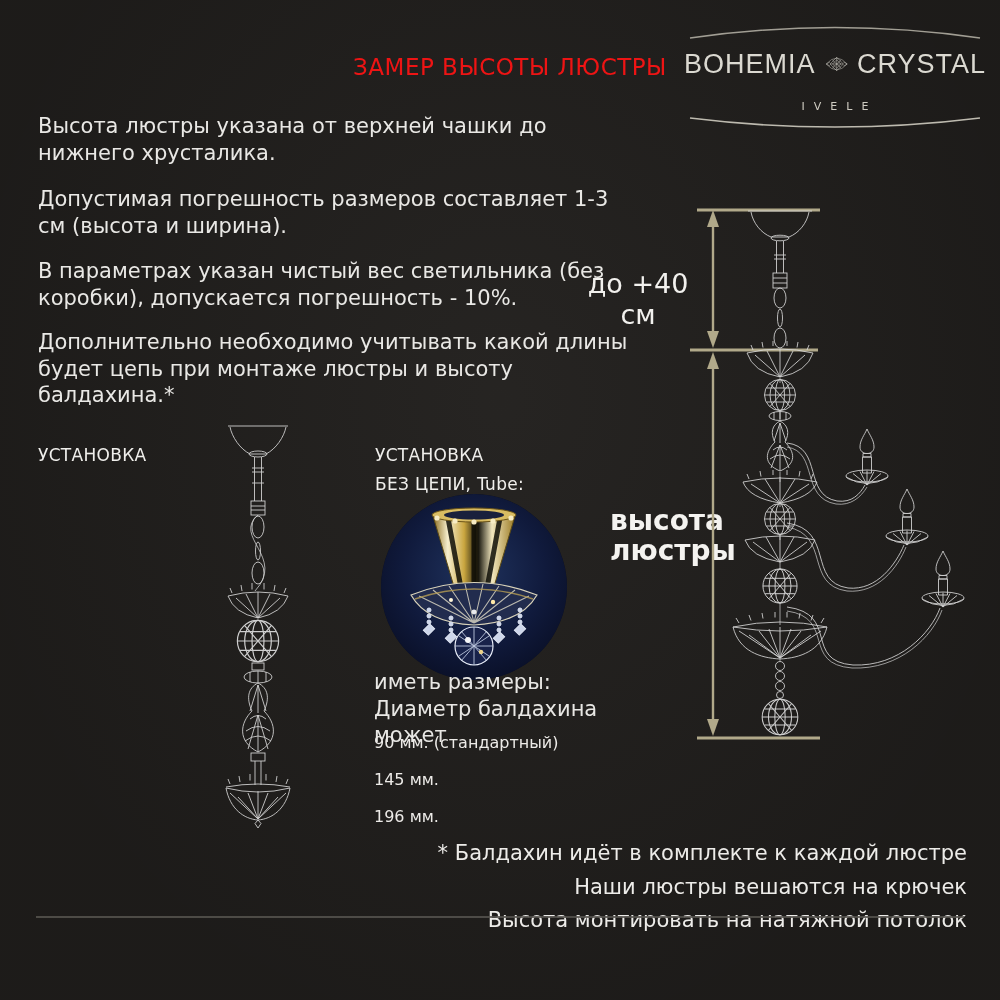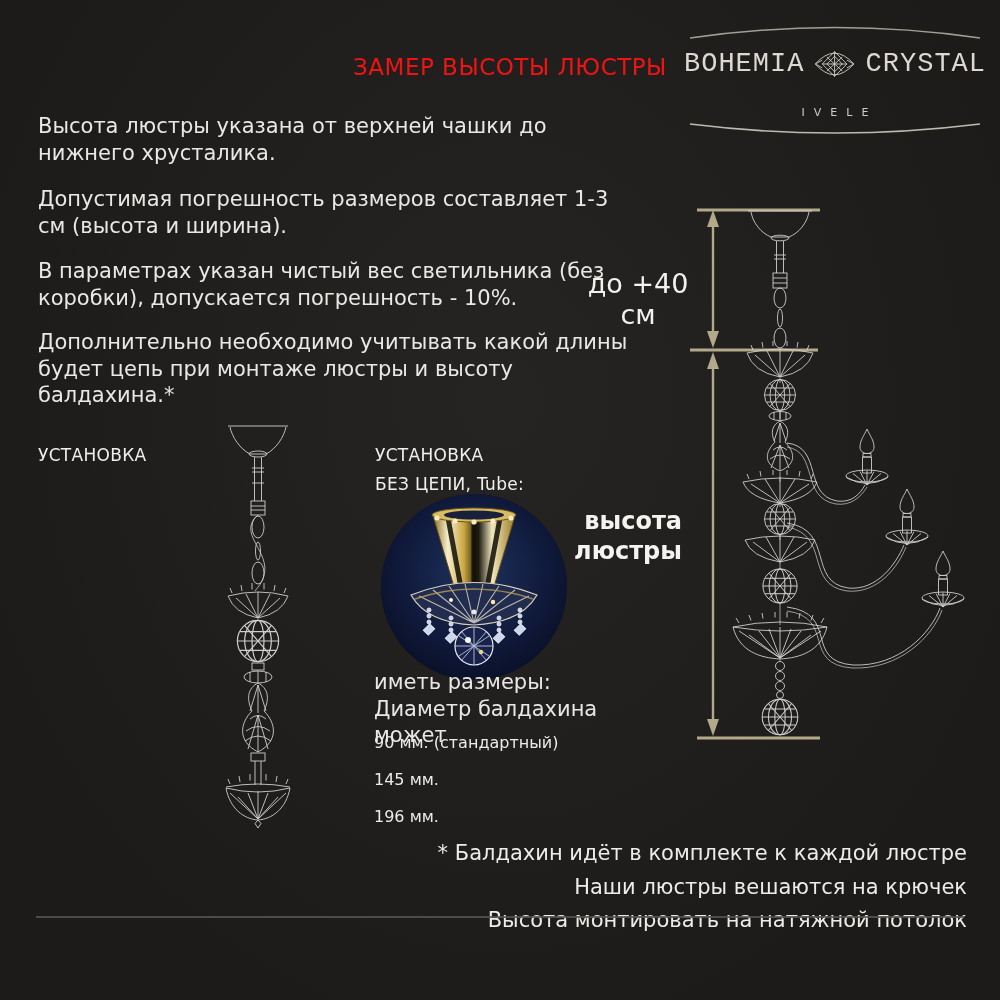--- a/index.html
+++ b/index.html
@@ -11,42 +11,42 @@
     background-image:radial-gradient(ellipse at 50% 40%, rgba(255,255,255,0.025), rgba(0,0,0,0.12) 75%);
     overflow:hidden; color:#e8e7e4;
   }
   .abs { position:absolute; }
 
   
   .title { left:300px; top:54px; width:420px; text-align:center;
            font-size:23px; font-weight:400; letter-spacing:0.5px; color:#ee1414; }
   .logo { right:14px; top:26px; width:302px; height:88px; text-align:center; }
   .logo-row { display:flex; align-items:center; justify-content:center; gap:9px; height:50px; }
-  .logo-word { font-family:Liberation Mono, monospace; font-size:27px;
+  .logo-word { font-family:Liberation Sans, sans-serif; font-size:27px;
                color:#dbd9d1; letter-spacing:1px; font-weight:400; }
-  .logo-sub { font-size:11px; letter-spacing:9px; color:#cfccc2; margin-top:17px; text-indent:9px; }
+  .logo-sub { font-size:11px; letter-spacing:9px; color:#cfccc2; margin-top:11px; text-indent:9px; }
 
   
   .para { left:38px; width:600px; font-size:21px; line-height:26.5px; color:#e9e8e5; }
   .p0 { top:113px; } .p1 { top:186px; } .p2 { top:258px; } .p3 { top:329px; }
 
   
   .sec-head { font-size:17px; line-height:29px; color:#f0efec; letter-spacing:0.3px; }
   .h-default { left:38px; top:441px; }
   .h-nochain { left:375px; top:441px; }
 
   
   .canopy-intro { left:374px; top:669px; width:300px; font-size:21px; line-height:26.5px; }
   .canopy-sizes { left:374px; top:724px; width:300px; font-size:16px; line-height:37px; color:#eceae7; }
 
   
   .chain-label { left:568px; top:268px; width:140px; text-align:center;
                  font-size:27px; color:#f2f1ee; }
-  .height-label { left:560px; top:506px; width:122px; text-align:right;
-                  font-size:24px; font-weight:700; line-height:30px; color:#f4f3f0; }
+  .height-label { left:610px; top:506px; width:122px; text-align:left;
+                  font-size:28px; font-weight:700; line-height:30px; color:#f4f3f0; }
 
   
   .photo-circle { left:381px; top:494px; width:186px; height:186px; border-radius:50%;
                   overflow:hidden; background:#0a0f24; }
 
   
   .footnotes { right:33px; top:837px; width:640px; text-align:right;
                font-size:21px; line-height:33.5px; color:#edecE9; }
 
   .divider { left:36px; top:916px; width:928px; height:2px; background:#56544f; opacity:.85; }

